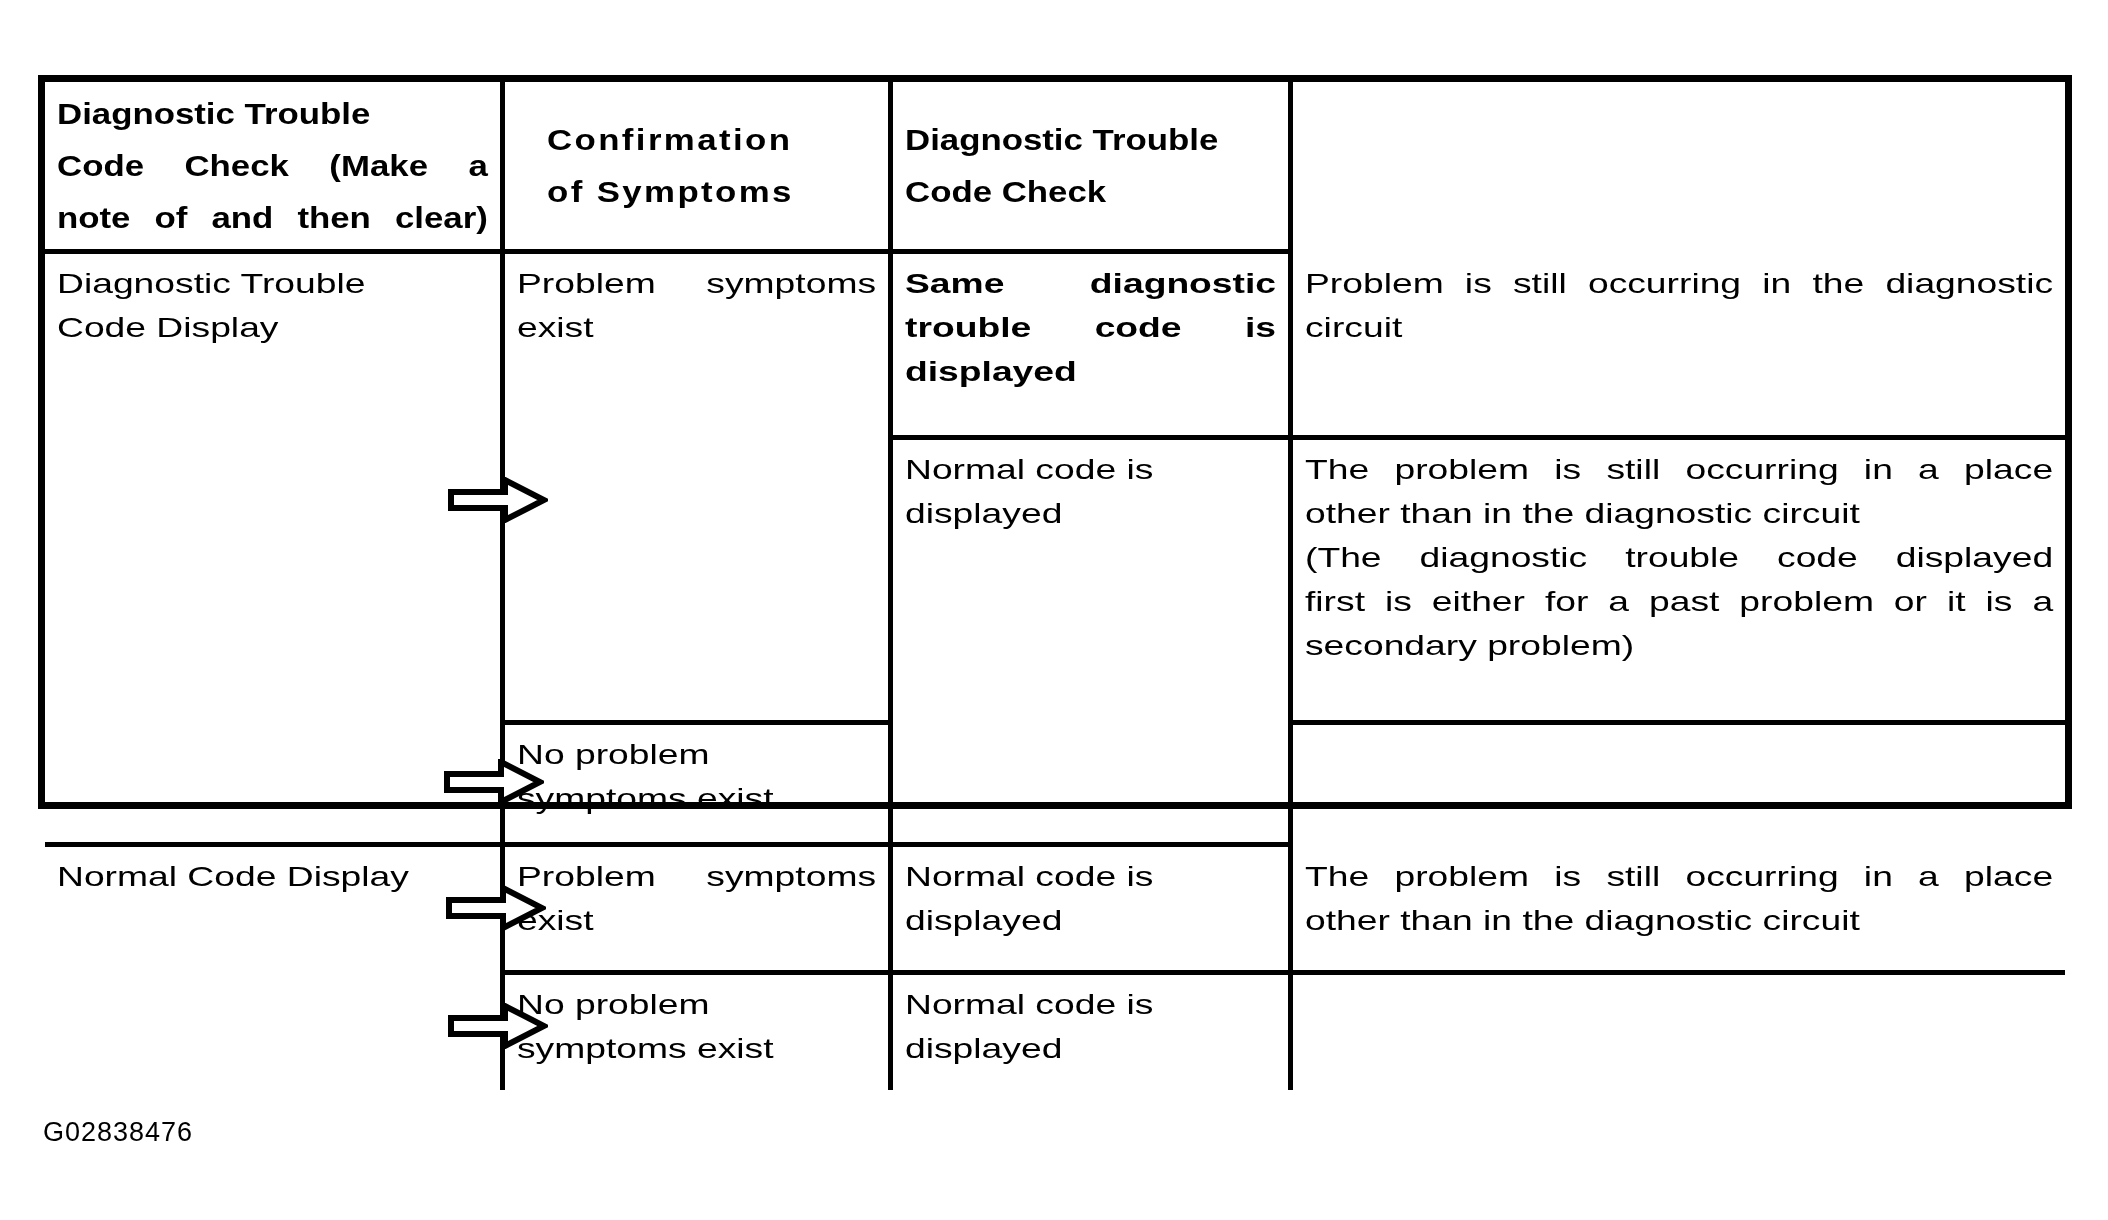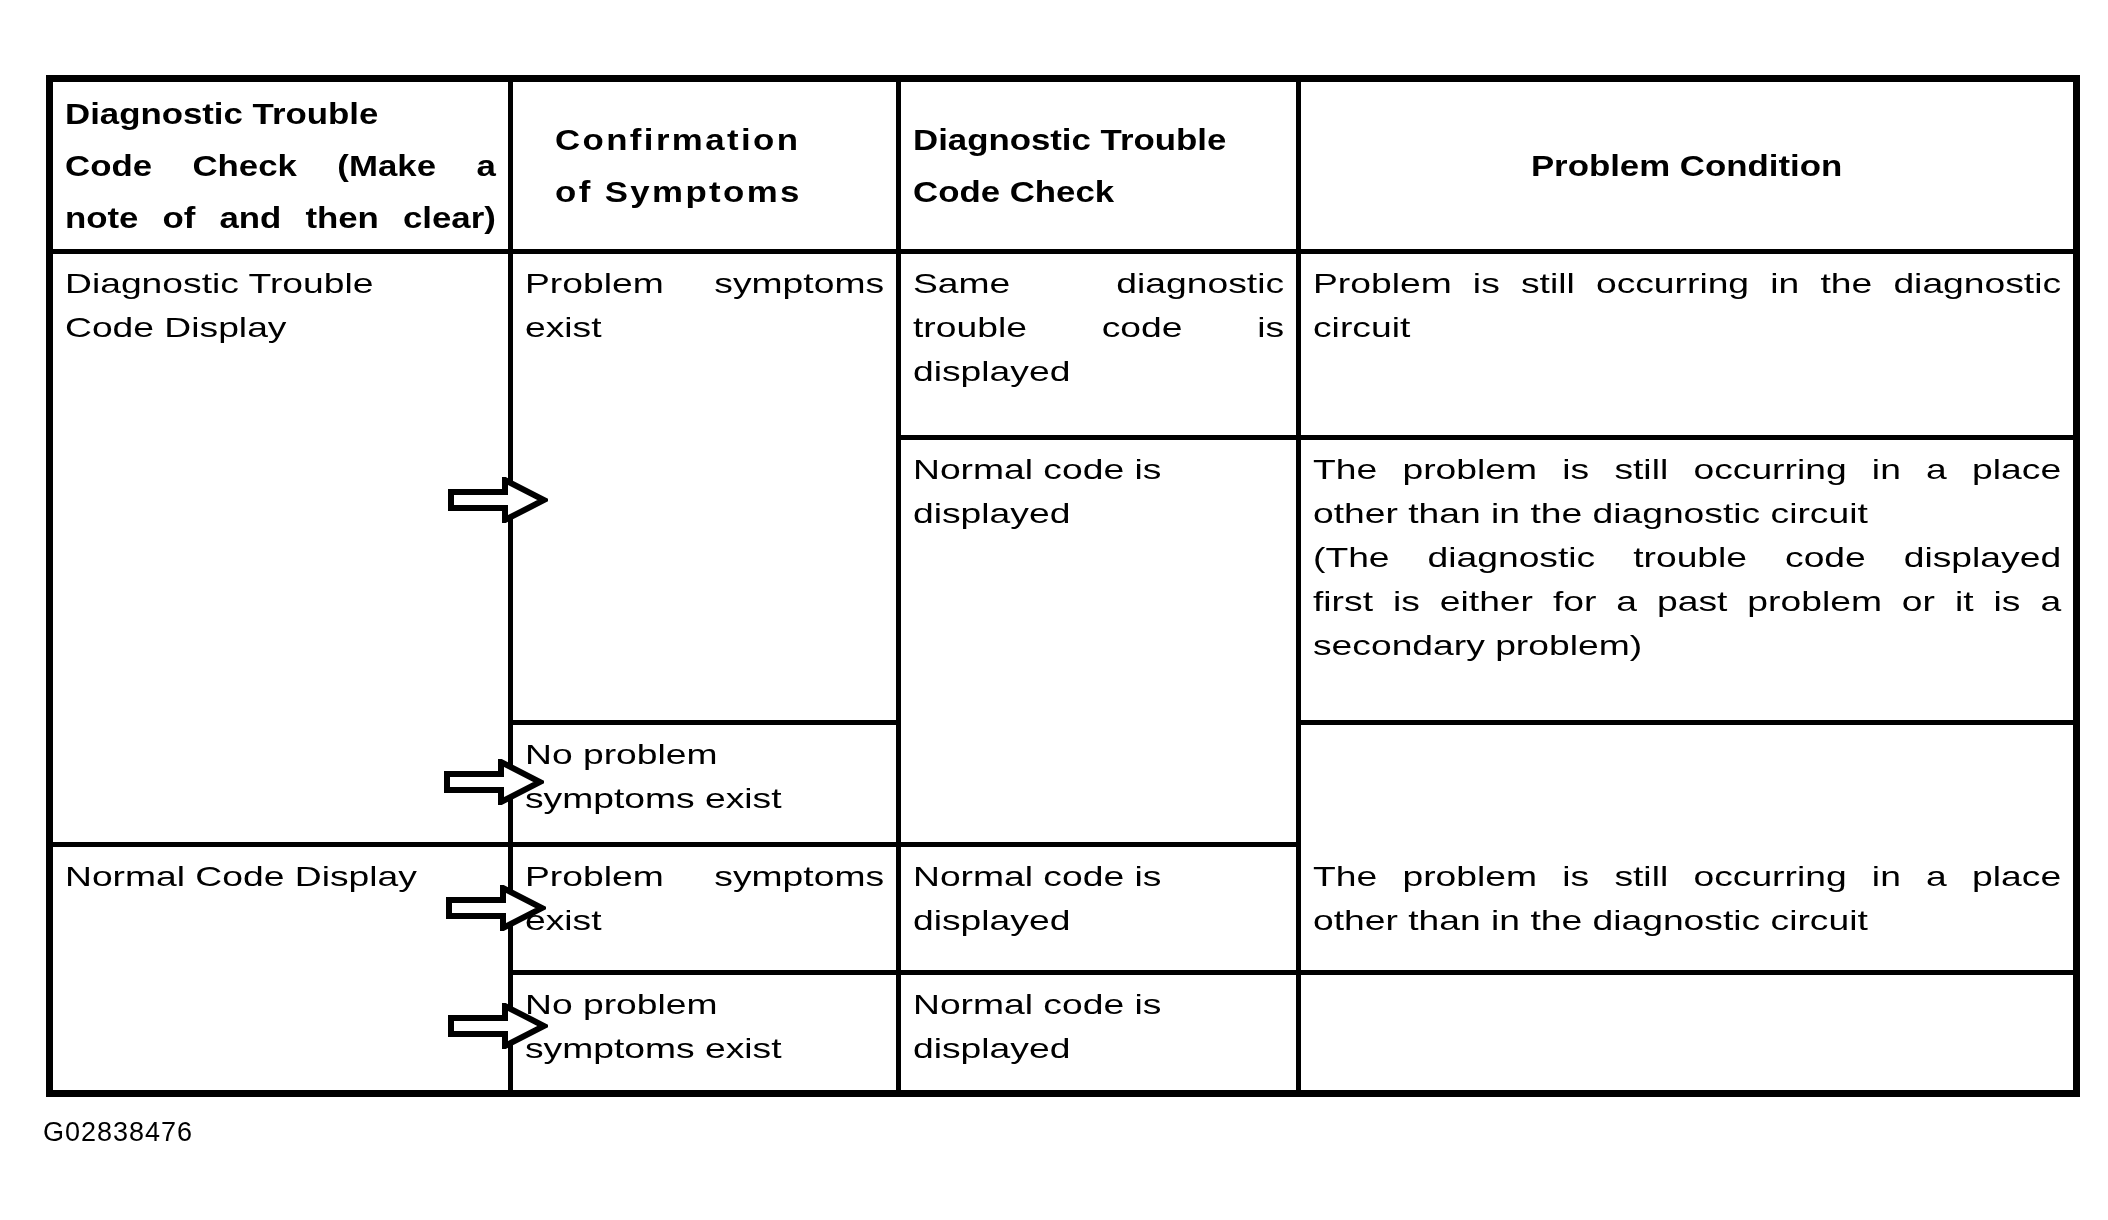--- a/index.html
+++ b/index.html
@@ -1,26 +1,25 @@
 <!DOCTYPE html>
 <html><head>
 <meta charset="utf-8">
 <style>
   html,body { margin:0; padding:0; background:#ffffff; }
   .page {
     position:relative; width:2108px; height:1220px; background:#ffffff;
     font-family:"Liberation Sans", sans-serif; color:#000000;
   }
   .dtc-table {
-    position:absolute; left:38px; top:75px; width:2034px; height:1022px;
+    position:absolute; left:38px; top:75px; width:2034px; height:734px;
     box-sizing:border-box; border:7px solid #000000;
     display:grid;
     grid-template-columns:460px 388px 400px 772px;
     grid-template-rows:172px 186px 285px 122px 128px 115px;
-    margin-left:8px;
   }
   .cell {
     box-sizing:border-box;
     border-right:5px solid #000000;
     border-bottom:5px solid #000000;
     padding:8px 12px;
     font-size:28px; line-height:44px;
     overflow:hidden;
   }
   .no-r { border-right:none; }
@@ -36,21 +35,21 @@
   .p-h1 { grid-column:1; grid-row:1; }
   .p-h2 { grid-column:2; grid-row:1;align-items:center; }
   .p-h3 { grid-column:3; grid-row:1; }
   .p-h4 { grid-column:4; grid-row:1; }
   .p-c1g1 { grid-column:1; grid-row:2/5; }
   .p-c1g2 { grid-column:1; grid-row:5/7; }
   .p-c2r12 { grid-column:2; grid-row:2/4; }
   .p-c2r3 { grid-column:2; grid-row:4; }
   .p-c2r4 { grid-column:2; grid-row:5; }
   .p-c2r5 { grid-column:2; grid-row:6; }
-  .p-c3r1 { grid-column:3; grid-row:2; }
+  .p-c3r1 { grid-column:3; grid-row:2;font-weight:bold; }
   .p-c3r23 { grid-column:3; grid-row:3/5; }
   .p-c3r4 { grid-column:3; grid-row:5; }
   .p-c3r5 { grid-column:3; grid-row:6; }
   .p-c4r1 { grid-column:4; grid-row:2; }
   .p-c4r2 { grid-column:4; grid-row:3; }
   .p-c4r3 { grid-column:4; grid-row:4; }
   .p-c4r4 { grid-column:4; grid-row:5; }
   .p-c4r5 { grid-column:4; grid-row:6; }
   .arrow { position:absolute; z-index:5; }
   .caption {
@@ -69,23 +68,20 @@
         <div class="ln jl">Code Check (Make a</div>
         <div class="ln jl">note of and then clear)</div>
       </div>
     <div class="cell hdr ls p-h2">
         <div class="ln">Confirmation</div>
         <div class="ln">of Symptoms</div>
       </div>
     <div class="cell hdr p-h3">
         <div class="ln">Diagnostic Trouble</div>
         <div class="ln">Code Check</div>
-      </div>
-    <div class="cell hdr no-r c-h4 p-h4">
-        <div class="ln">Problem Condition</div>
       </div>
 
     <div class="cell p-c1g1">
         <div class="ln">Diagnostic Trouble</div>
         <div class="ln">Code Display</div>
       </div>
     <div class="cell no-b p-c1g2">
         <div class="ln">Normal Code Display</div>
       </div>
 

